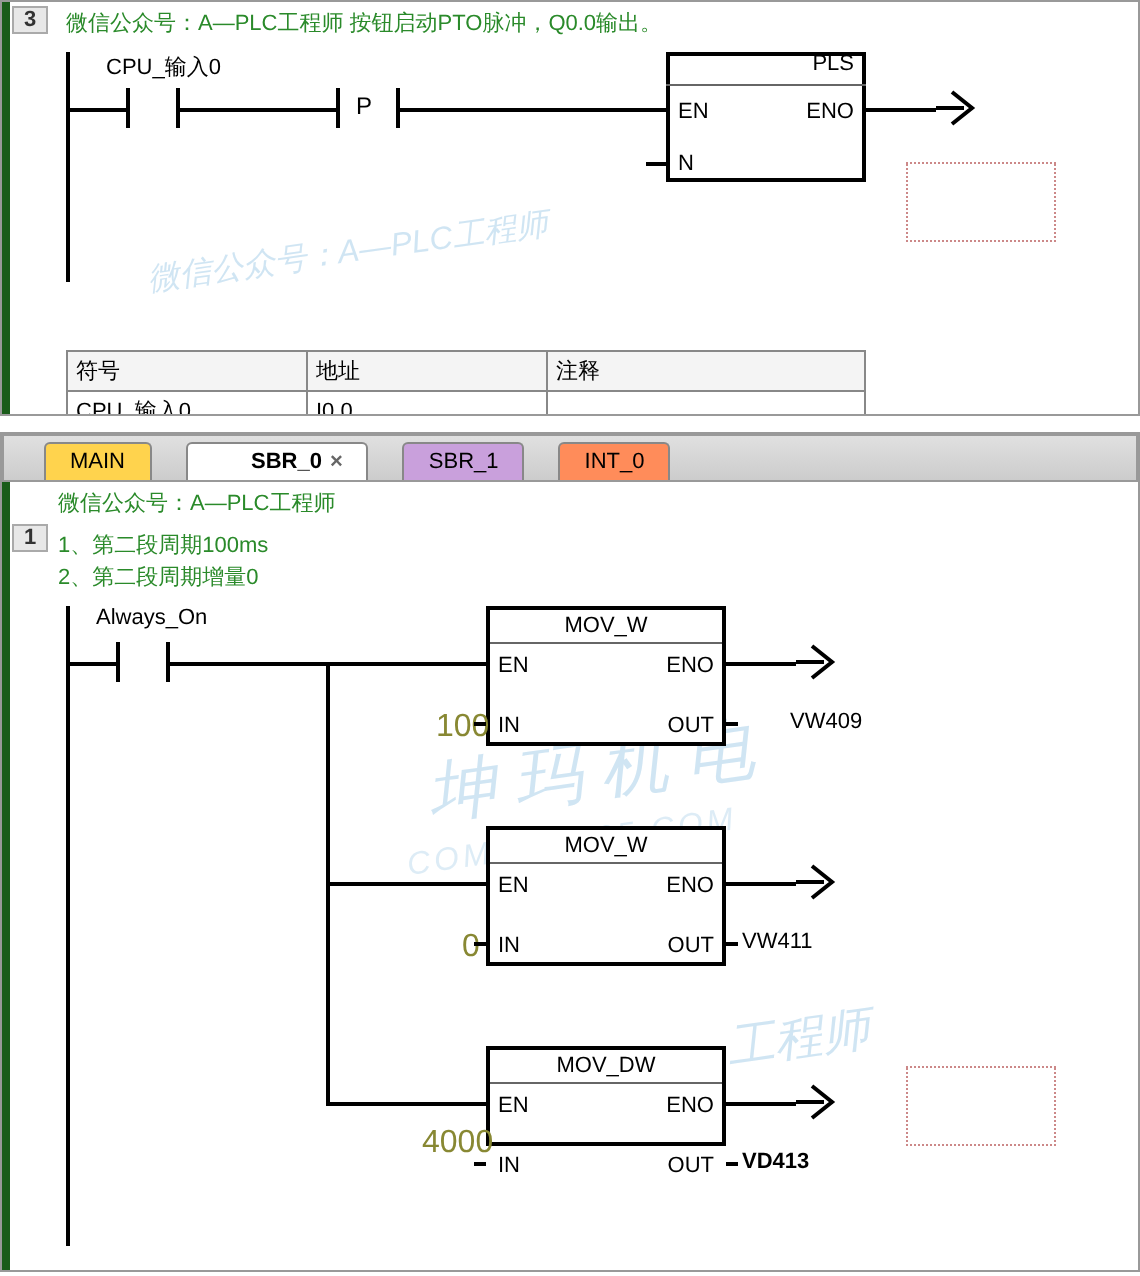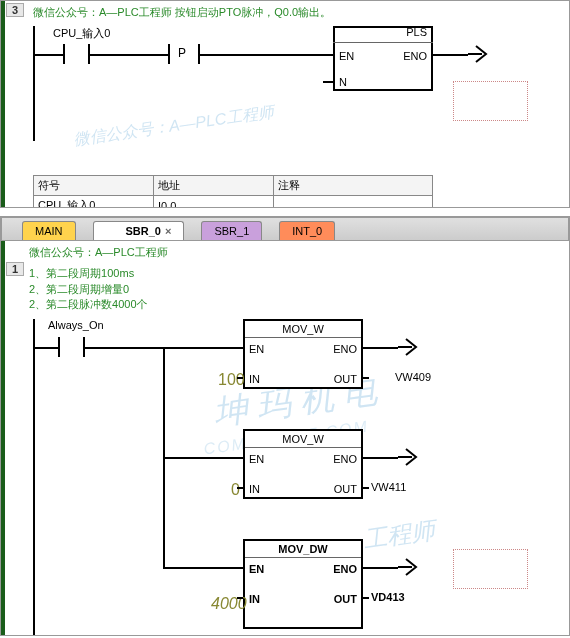--- a/index.html
+++ b/index.html
@@ -100,21 +100,20 @@
     <div class="tab tab-sbr1">SBR_1</div>
     <div class="tab tab-int0">INT_0</div>
   </div>
 
   <div class="green-bar" style="top:24px;"></div>
   <div class="comment" style="margin-top:4px;margin-left:28px;">微信公众号：A—PLC工程师</div>
   <div class="rung-num" style="top:45px;left:5px;">1</div>
   <div class="comment" style="margin-left:28px;">
     <div>1、第二段周期100ms</div>
     <div>2、第二段周期增量0</div>
-    <div>2、第二段脉冲数4000个</div>
   </div>
 
   <div class="ladder-area2">
     <div class="rail"></div>
     <div class="watermark" style="left:180px;top:60px;font-size:34px;">坤 玛 机 电</div>
     <div class="watermark2" style="left:170px;top:110px;">COMEON365.COM</div>
     <div class="watermark" style="left:330px;top:200px;font-size:24px;">工程师</div>
 
     <div class="label" style="left:15px;top:0;">Always_On</div>
     <div class="hline" style="left:0;top:28px;width:25px;"></div>
@@ -157,29 +156,29 @@
     <div class="hline" style="left:204px;top:168px;width:6px;"></div>
     <div class="hline" style="left:330px;top:168px;width:6px;"></div>
     <span class="label" style="left:338px;top:162px;">VW411</span>
     <div class="hline" style="left:330px;top:138px;width:35px;"></div>
     <div class="arrow" style="left:365px;top:126px;">
         <svg width="24" height="24">
           <path d="M0 12 L14 12 M8 4 L18 12 L8 20" stroke="#000" stroke-width="2" fill="none"></path>
         </svg>
       </div>
 
-    <div class="box" style="left:210px;top:220px;width:120px;height:90px;font-weight:bold;">
+    <div class="box" style="left:210px;top:220px;width:120px;height:50px;">
       <div class="box-title-c">MOV_DW</div>
       <div class="hline" style="left:0;top:16px;width:116px;height:1px;background:#666;"></div>
       <div class="pin" style="left:4px;top:22px;">EN</div>
       <div class="pin" style="right:4px;top:22px;">ENO</div>
       <div class="pin" style="left:4px;top:52px;">IN</div>
       <div class="pin" style="right:4px;top:52px;">OUT</div>
     </div>
-    <span class="label val" style="left:178px;top:276px;font-style:italic;">4000</span>
+    <span class="label val" style="left:178px;top:260px;">4000</span>
     <div class="hline" style="left:204px;top:278px;width:6px;"></div>
     <div class="hline" style="left:330px;top:278px;width:6px;"></div>
     <span class="label" style="left:338px;top:272px;font-weight:bold;">VD413</span>
     <div class="hline" style="left:330px;top:248px;width:35px;"></div>
     <div class="arrow" style="left:365px;top:236px;">
         <svg width="24" height="24">
           <path d="M0 12 L14 12 M8 4 L18 12 L8 20" stroke="#000" stroke-width="2" fill="none"></path>
         </svg>
       </div>
 

